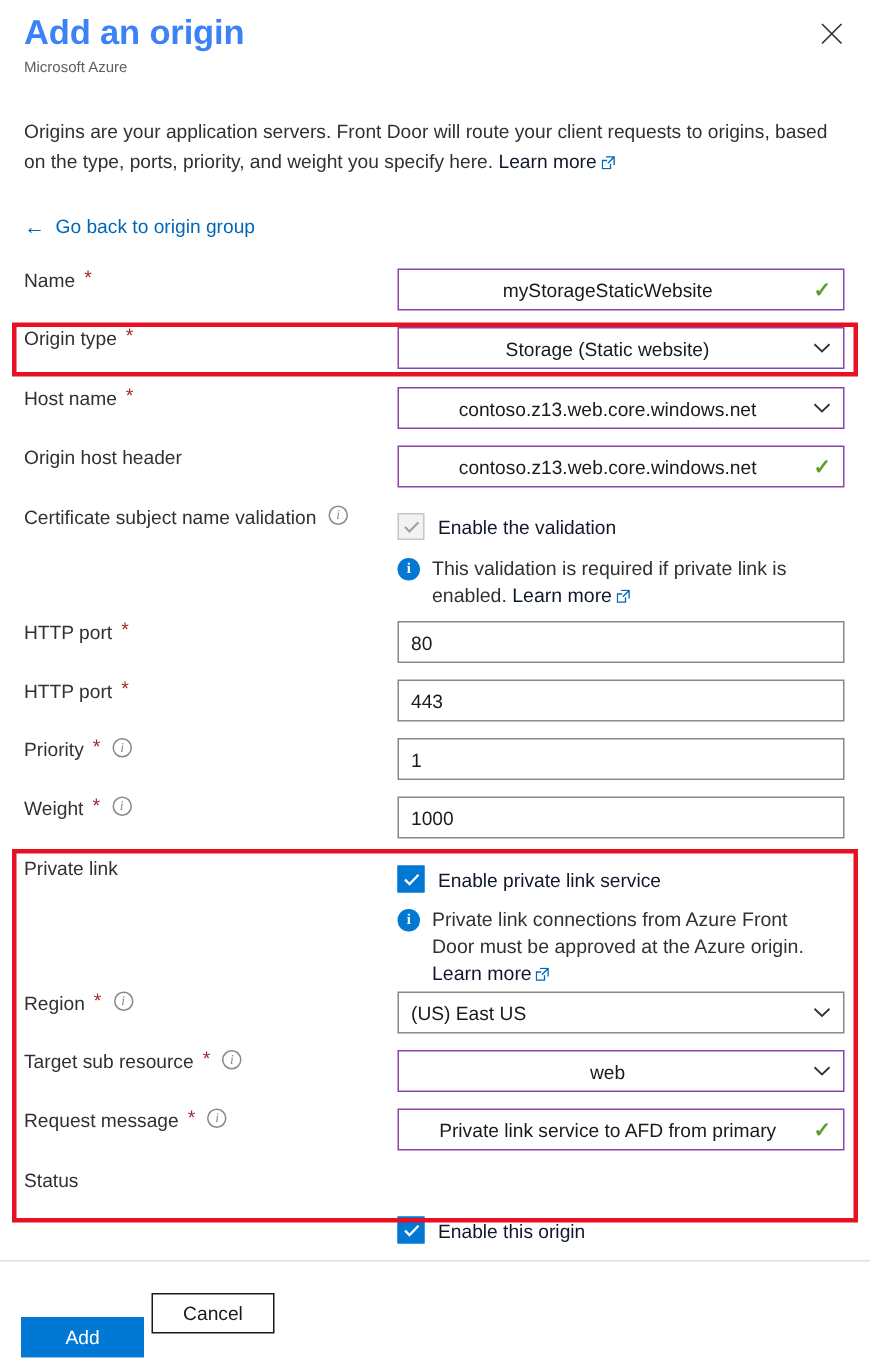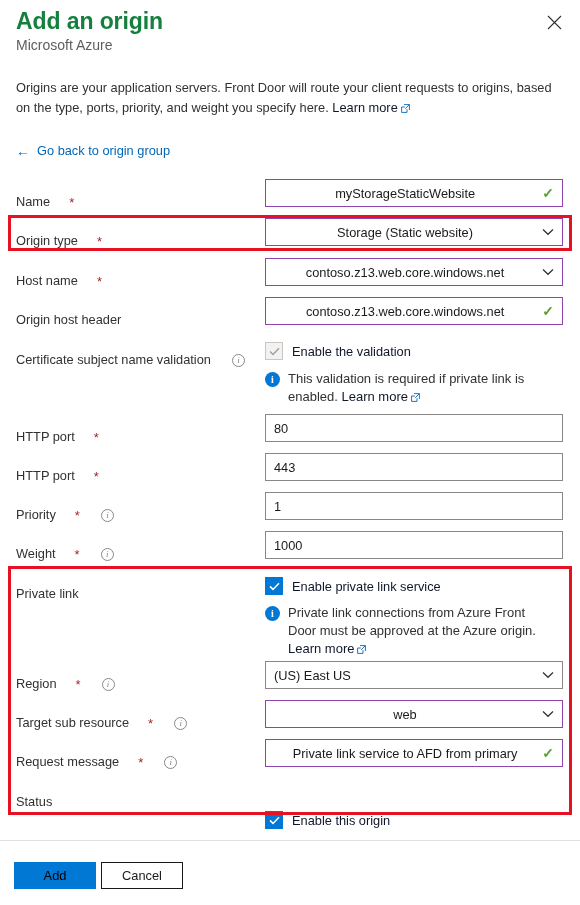--- a/index.html
+++ b/index.html
@@ -10,24 +10,24 @@
     font-family: "Liberation Sans", sans-serif;
     color: #1b1a19;
     overflow: hidden;
   }
   .page { position: relative; width: 580px; height: 905px; }
 
   
   .hdr { position: absolute; left: 16px; top: 6px; }
   .hdr-title {
     font-size: 23px; font-weight: 600; letter-spacing: -0.1px;
-    color: #15803d; line-height: 30px;
+    color: #3b82f6; line-height: 30px;
   }
   .hdr-sub {
-    font-size: 14px; color: #605e5c; margin-top: 2px; line-height: 15px;
+    font-size: 10px; color: #605e5c; margin-top: 2px; line-height: 15px;
   }
   .close-btn {
     position: absolute; right: 12px; top: 8px;
     width: 28px; height: 28px; display: flex; align-items: center;
     justify-content: center; cursor: pointer; color: #323130;
   }
 
   
   .intro {
     position: absolute; left: 16px; top: 78px; width: 548px;
@@ -45,21 +45,21 @@
     position: absolute; left: 16px; top: 143px;
     display: flex; align-items: center; gap: 7px; cursor: pointer;
   }
   .backrow .arrow { color: #0067b8; font-size: 14px; line-height: 14px; }
   .backrow .txt { color: #0067b8; font-size: 12.8px; }
 
   
   .row { position: absolute; left: 0; width: 580px; height: 30px; }
   .lbl {
     position: absolute; left: 16px; top: 0; height: 30px;
-    display: flex; align-items: flex-end; gap: 18px;
+    display: flex; align-items: flex-start; gap: 5px;
     font-size: 12.8px; color: #323130; white-space: nowrap;
   }
   .req { color: #a4262c; font-size: 13px; line-height: 12px; padding-left: 1px;}
   .iinfo {
     display: inline-block; width: 13px; height: 13px; border-radius: 50%;
     border: 1px solid #8a8886; color: #8a8886; font-size: 9px;
     line-height: 11px; text-align: center; font-family: "Liberation Serif", serif;
     font-style: italic; cursor: pointer; margin-left: 3px;
   }
 
@@ -108,21 +108,21 @@
   
   .sep {
     position: absolute; left: 0; top: 840px; width: 580px; height: 1px;
     background: #e1dfdd;
   }
   .btnrow { position: absolute; left: 14px; top: 862px; display: flex; gap: 5px; }
   .btn {
     height: 27px; min-width: 82px; display: flex; align-items: center;
     justify-content: center; font-size: 12.8px; cursor: pointer; padding: 0 12px;
   }
-  .btn.primary { background: #0078d4; color: #000000; border: 1px solid #0078d4; }
+  .btn.primary { background: #0078d4; color: #ffffff; border: 1px solid #0078d4; margin-top: 16px; }
   .btn.secondary { background: #fff; color: #1b1a19; border: 1px solid #1b1a19; }
 </style>
 </head>
 <body>
 
 <div class="page">
 
   <div class="hdr">
     <div class="hdr-title">Add an origin</div>
     <div class="hdr-sub">Microsoft Azure</div>

